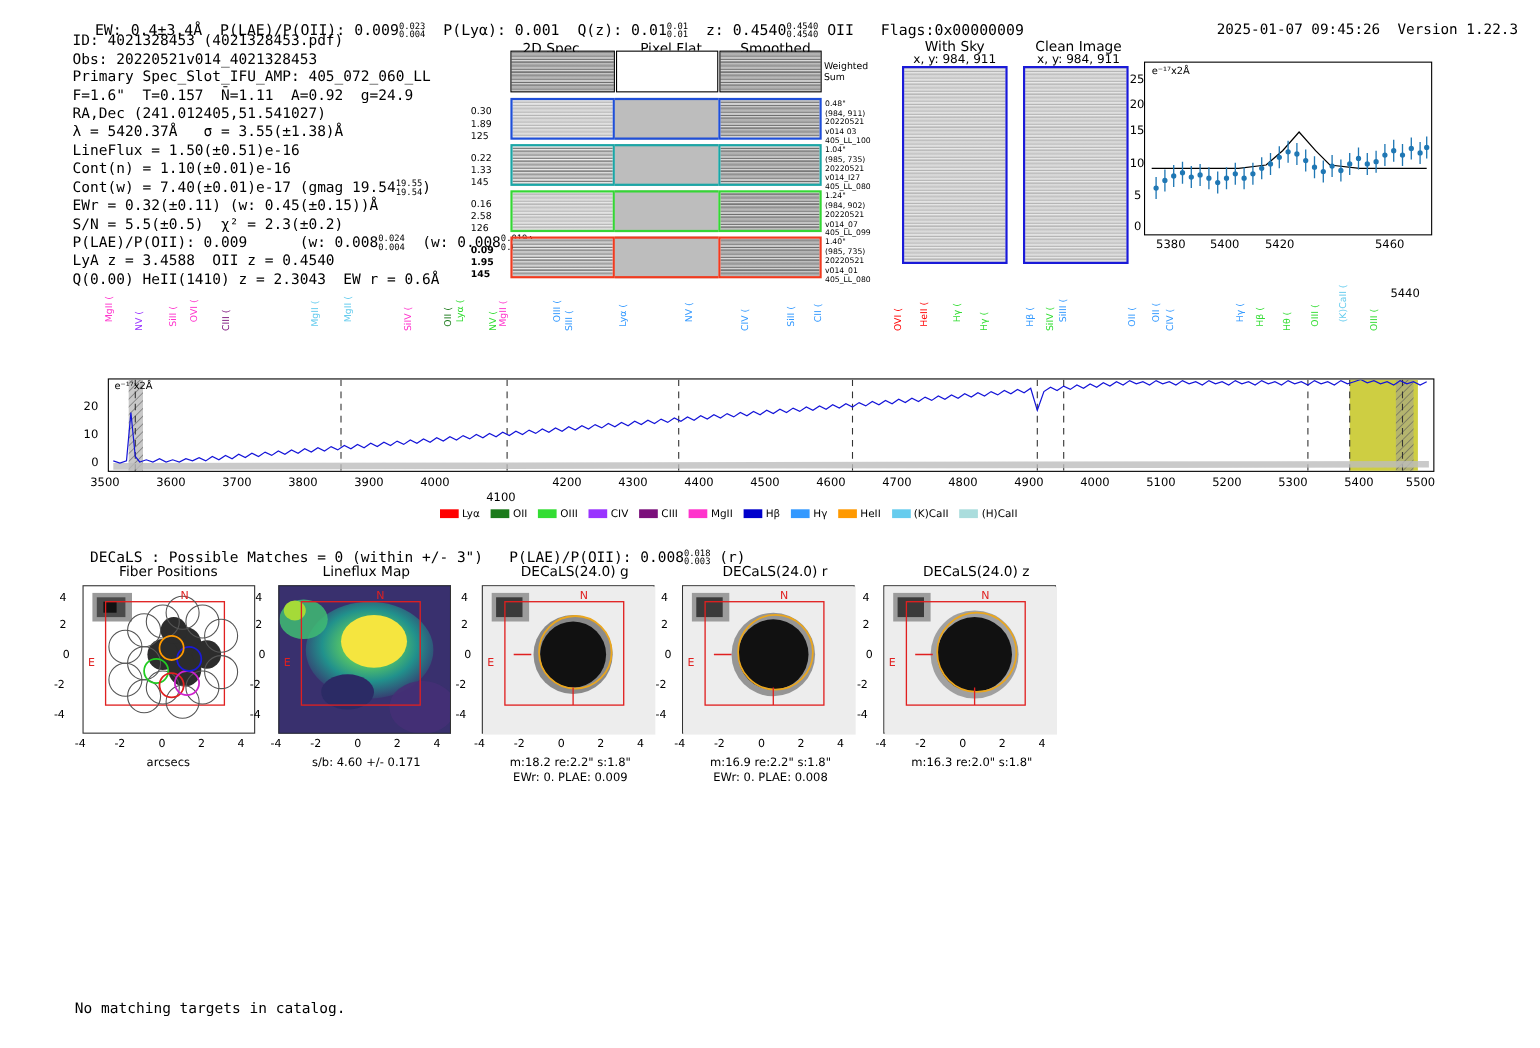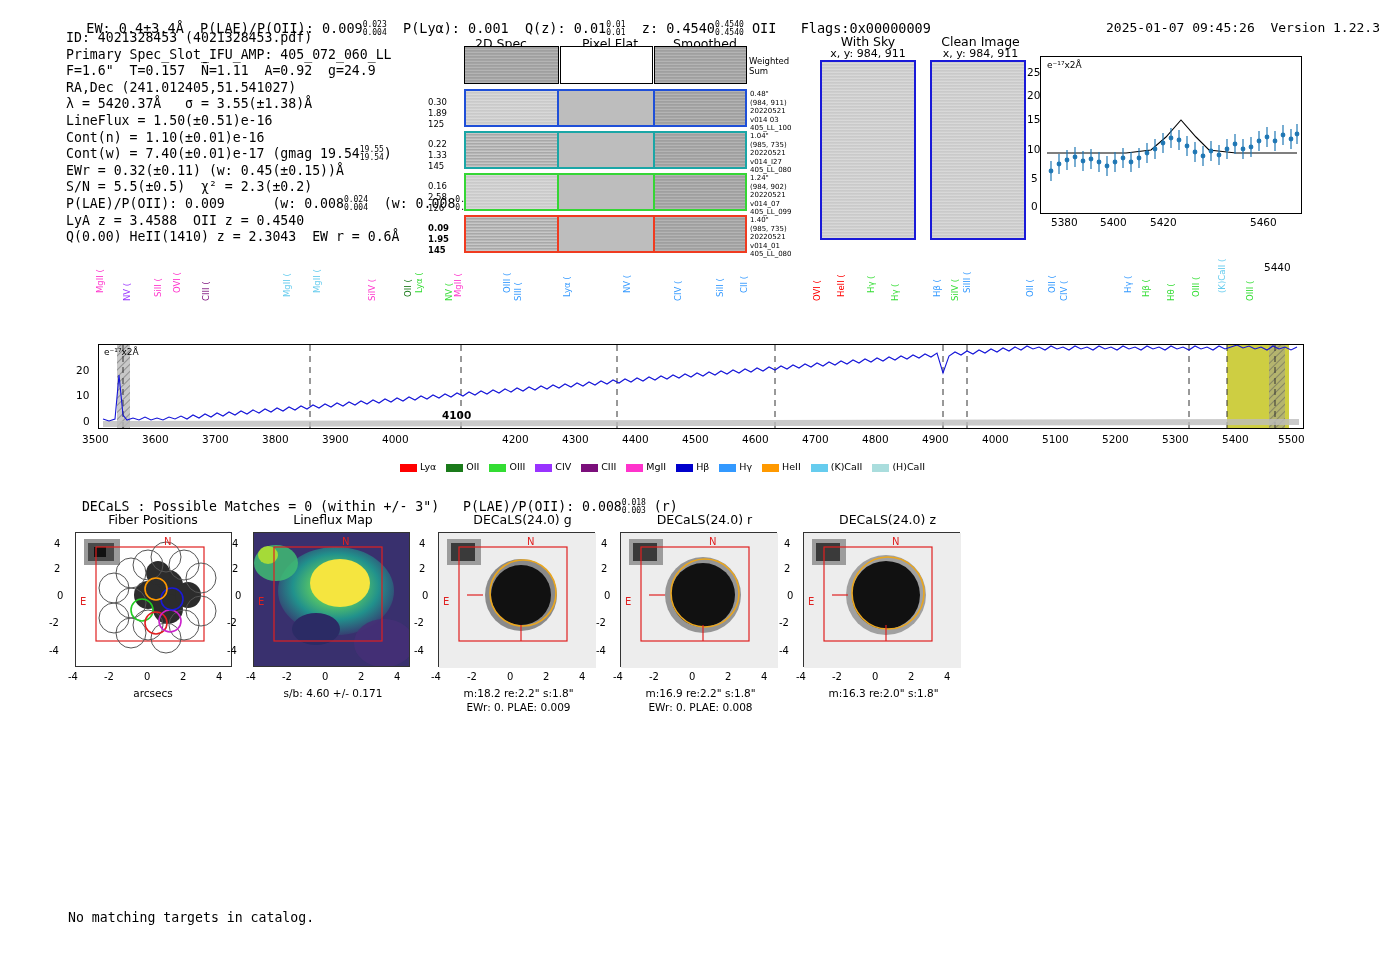--- a/index.html
+++ b/index.html
@@ -43,20 +43,21 @@
 
 <div class="abs mono nw" id="hdr">
   <span>EW: 0.4±3.4Å</span><span>  </span><span>P(LAE)/P(OII): 0.009</span><span class="fracs"><span>0.023</span><span>0.004</span></span><span>  </span><span>P(Lyα): 0.001</span><span>  </span><span>Q(z): 0.01</span><span class="fracs"><span>0.01</span><span>0.01</span></span><span>  </span><span>z: 0.4540</span><span class="fracs"><span>0.4540</span><span>0.4540</span></span><span> </span><span>OII</span><span>   </span><span>Flags:0x00000009</span>
 </div>
 <div class="abs mono nw" id="ver">
   <span>2025-01-07 09:45:26</span><span>  </span><span>Version 1.22.3</span>
 </div>
 
 <div class="abs mono" id="info">
   <div>ID: 4021328453 (4021328453.pdf)</div>
+  <div>Obs: 20220521v014_4021328453</div>
   <div>Primary Spec_Slot_IFU_AMP: 405_072_060_LL</div>
   <div>F=1.6"  T=0.157  N̄=1.11  A=0.92  g=24.9</div>
   <div>RA,Dec (241.012405,51.541027)</div>
   <div>λ = 5420.37Å   σ = 3.55(±1.38)Å</div>
   <div>LineFlux = 1.50(±0.51)e-16</div>
   <div>Cont(n) = 1.10(±0.01)e-16</div>
   <div><span>Cont(w) = 7.40(±0.01)e-17 (gmag 19.54</span><span class="fracs"><span>19.55</span><span>19.54</span></span><span>)</span></div>
   <div>EWr = 0.32(±0.11) (w: 0.45(±0.15))Å</div>
   <div>S/N = 5.5(±0.5)  χ² = 2.3(±0.2)</div>
   <div><span>P(LAE)/P(OII): 0.009      (w: 0.008</span><span class="fracs"><span>0.024</span><span>0.004</span></span><span>  (w: 0.008</span><span class="fracs"><span>0.019</span><span>0.003</span></span><span>)</span></div>
@@ -269,21 +270,21 @@
 <div class="tick" style="left:76px;top:364px;">20</div>
 <div class="tick" style="left:76px;top:389px;">10</div>
 <div class="tick" style="left:83px;top:415px;">0</div>
 
 <div class="tick" style="left:82px;top:433px;">3500</div>
 <div class="tick" style="left:142px;top:433px;">3600</div>
 <div class="tick" style="left:202px;top:433px;">3700</div>
 <div class="tick" style="left:262px;top:433px;">3800</div>
 <div class="tick" style="left:322px;top:433px;">3900</div>
 <div class="tick" style="left:382px;top:433px;">4000</div>
-<div class="tick" style="left:442px;top:409px;font-weight:bold;">4100</div>
+<div class="tick" style="left:442px;top:446px;">4100</div>
 <div class="tick" style="left:502px;top:433px;">4200</div>
 <div class="tick" style="left:562px;top:433px;">4300</div>
 <div class="tick" style="left:622px;top:433px;">4400</div>
 <div class="tick" style="left:682px;top:433px;">4500</div>
 <div class="tick" style="left:742px;top:433px;">4600</div>
 <div class="tick" style="left:802px;top:433px;">4700</div>
 <div class="tick" style="left:862px;top:433px;">4800</div>
 <div class="tick" style="left:922px;top:433px;">4900</div>
 <div class="tick" style="left:982px;top:433px;">4000</div>
 <div class="tick" style="left:1042px;top:433px;">5100</div>

